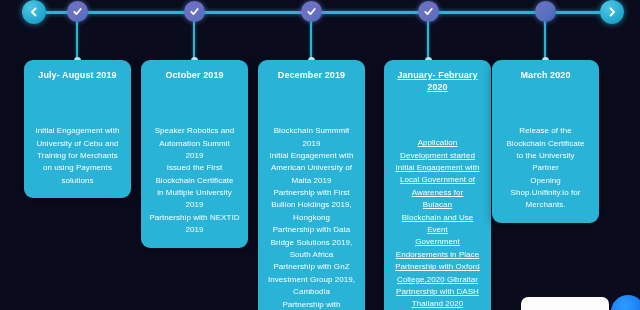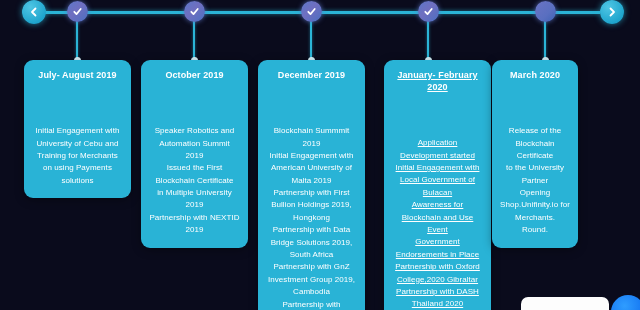--- a/index.html
+++ b/index.html
@@ -268,43 +268,42 @@
       </div>
   </div>
 
   <div class="card" style="left:384px; top:60px; width:107px;text-decoration:underline;">
     <div class="card-title">January- February 2020</div>
     <div class="card-body">
         <p>Application</p>
         <p>Development started</p>
         <p>Initial Engagement with</p>
         <p>Local Government of</p>
+        <p>Awareness for</p>
         <p>Bulacan</p>
-        <p>Awareness for</p>
         <p>Blockchain and Use</p>
         <p>Event</p>
         <p>Government</p>
         <p>Endorsements in Place</p>
         <p>Partnership with Oxford</p>
         <p>College,2020 Gibraltar</p>
         <p>Partnership with DASH</p>
         <p>Thailand 2020</p>
       </div>
   </div>
 
-  <div class="card" style="left:492px; top:60px; width:86px;">
+  <div class="card" style="left:492px; top:60px; width:107px;">
     <div class="card-title">March 2020</div>
     <div class="card-body">
         <p>Release of the</p>
         <p>Blockchain Certificate</p>
         <p>to the University</p>
         <p>Partner</p>
         <p>Opening</p>
         <p>Shop.Unifinity.io for</p>
         <p>Merchants.</p>
-        <p>Round.</p>
       </div>
   </div>
 
   <div class="chat-bar"></div>
   <div class="chat-bubble"></div>
 
 </div>
 
 </body></html>

